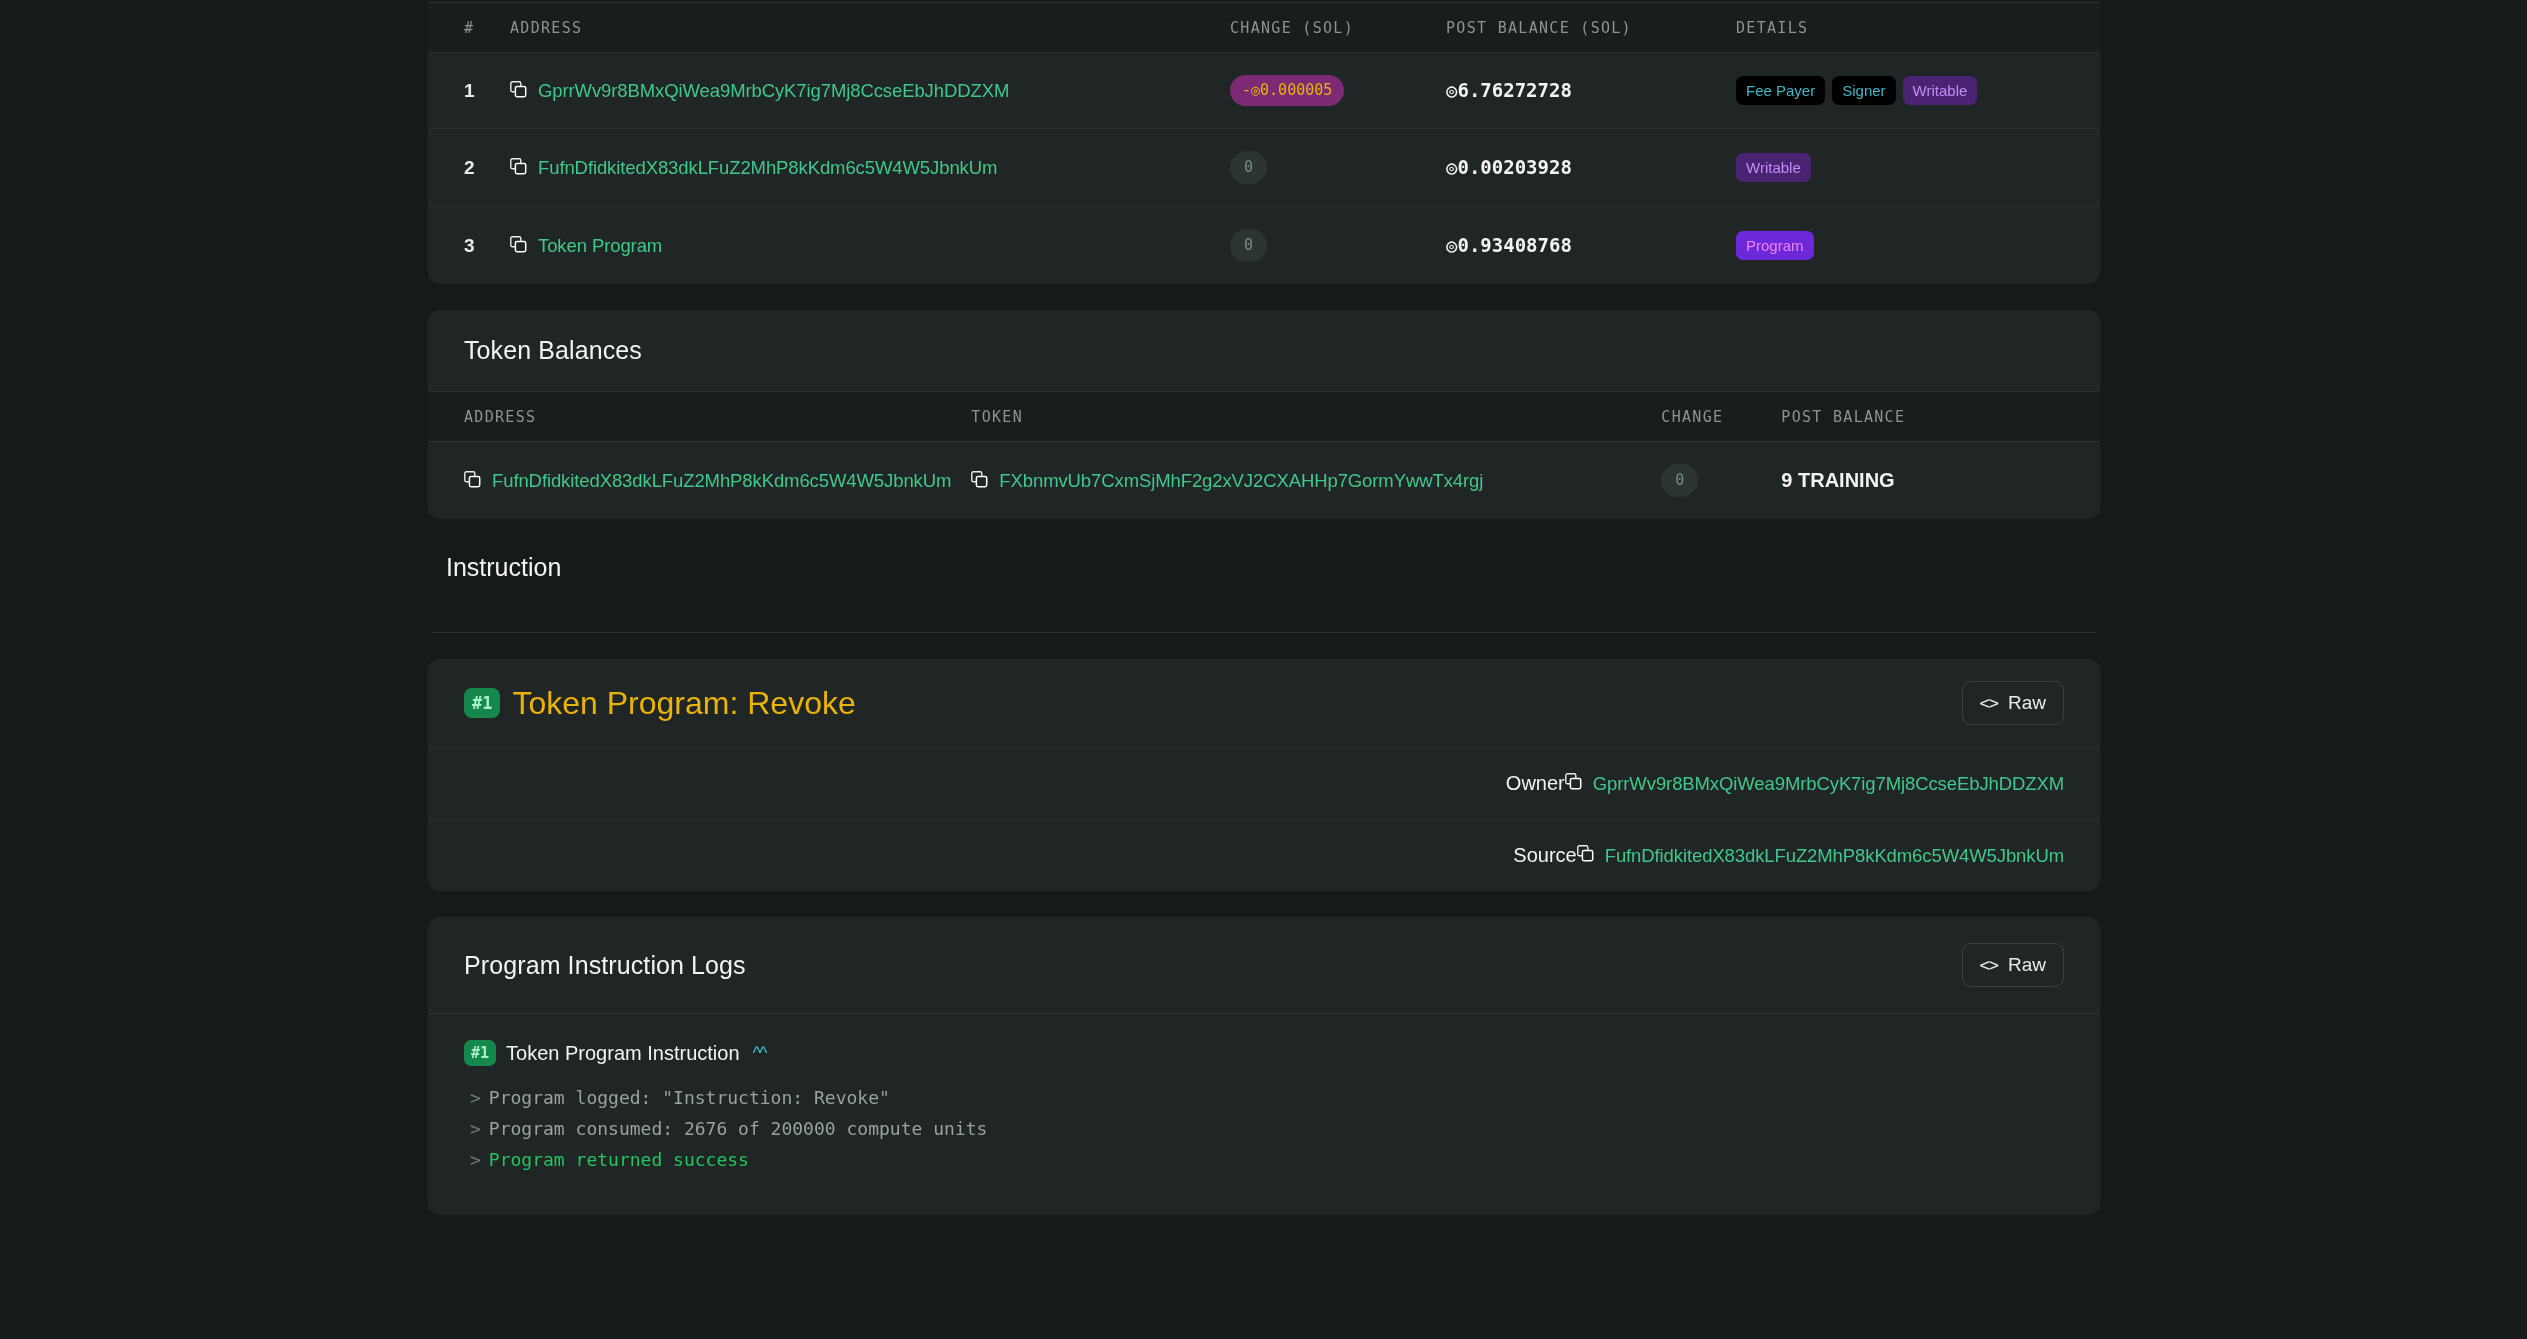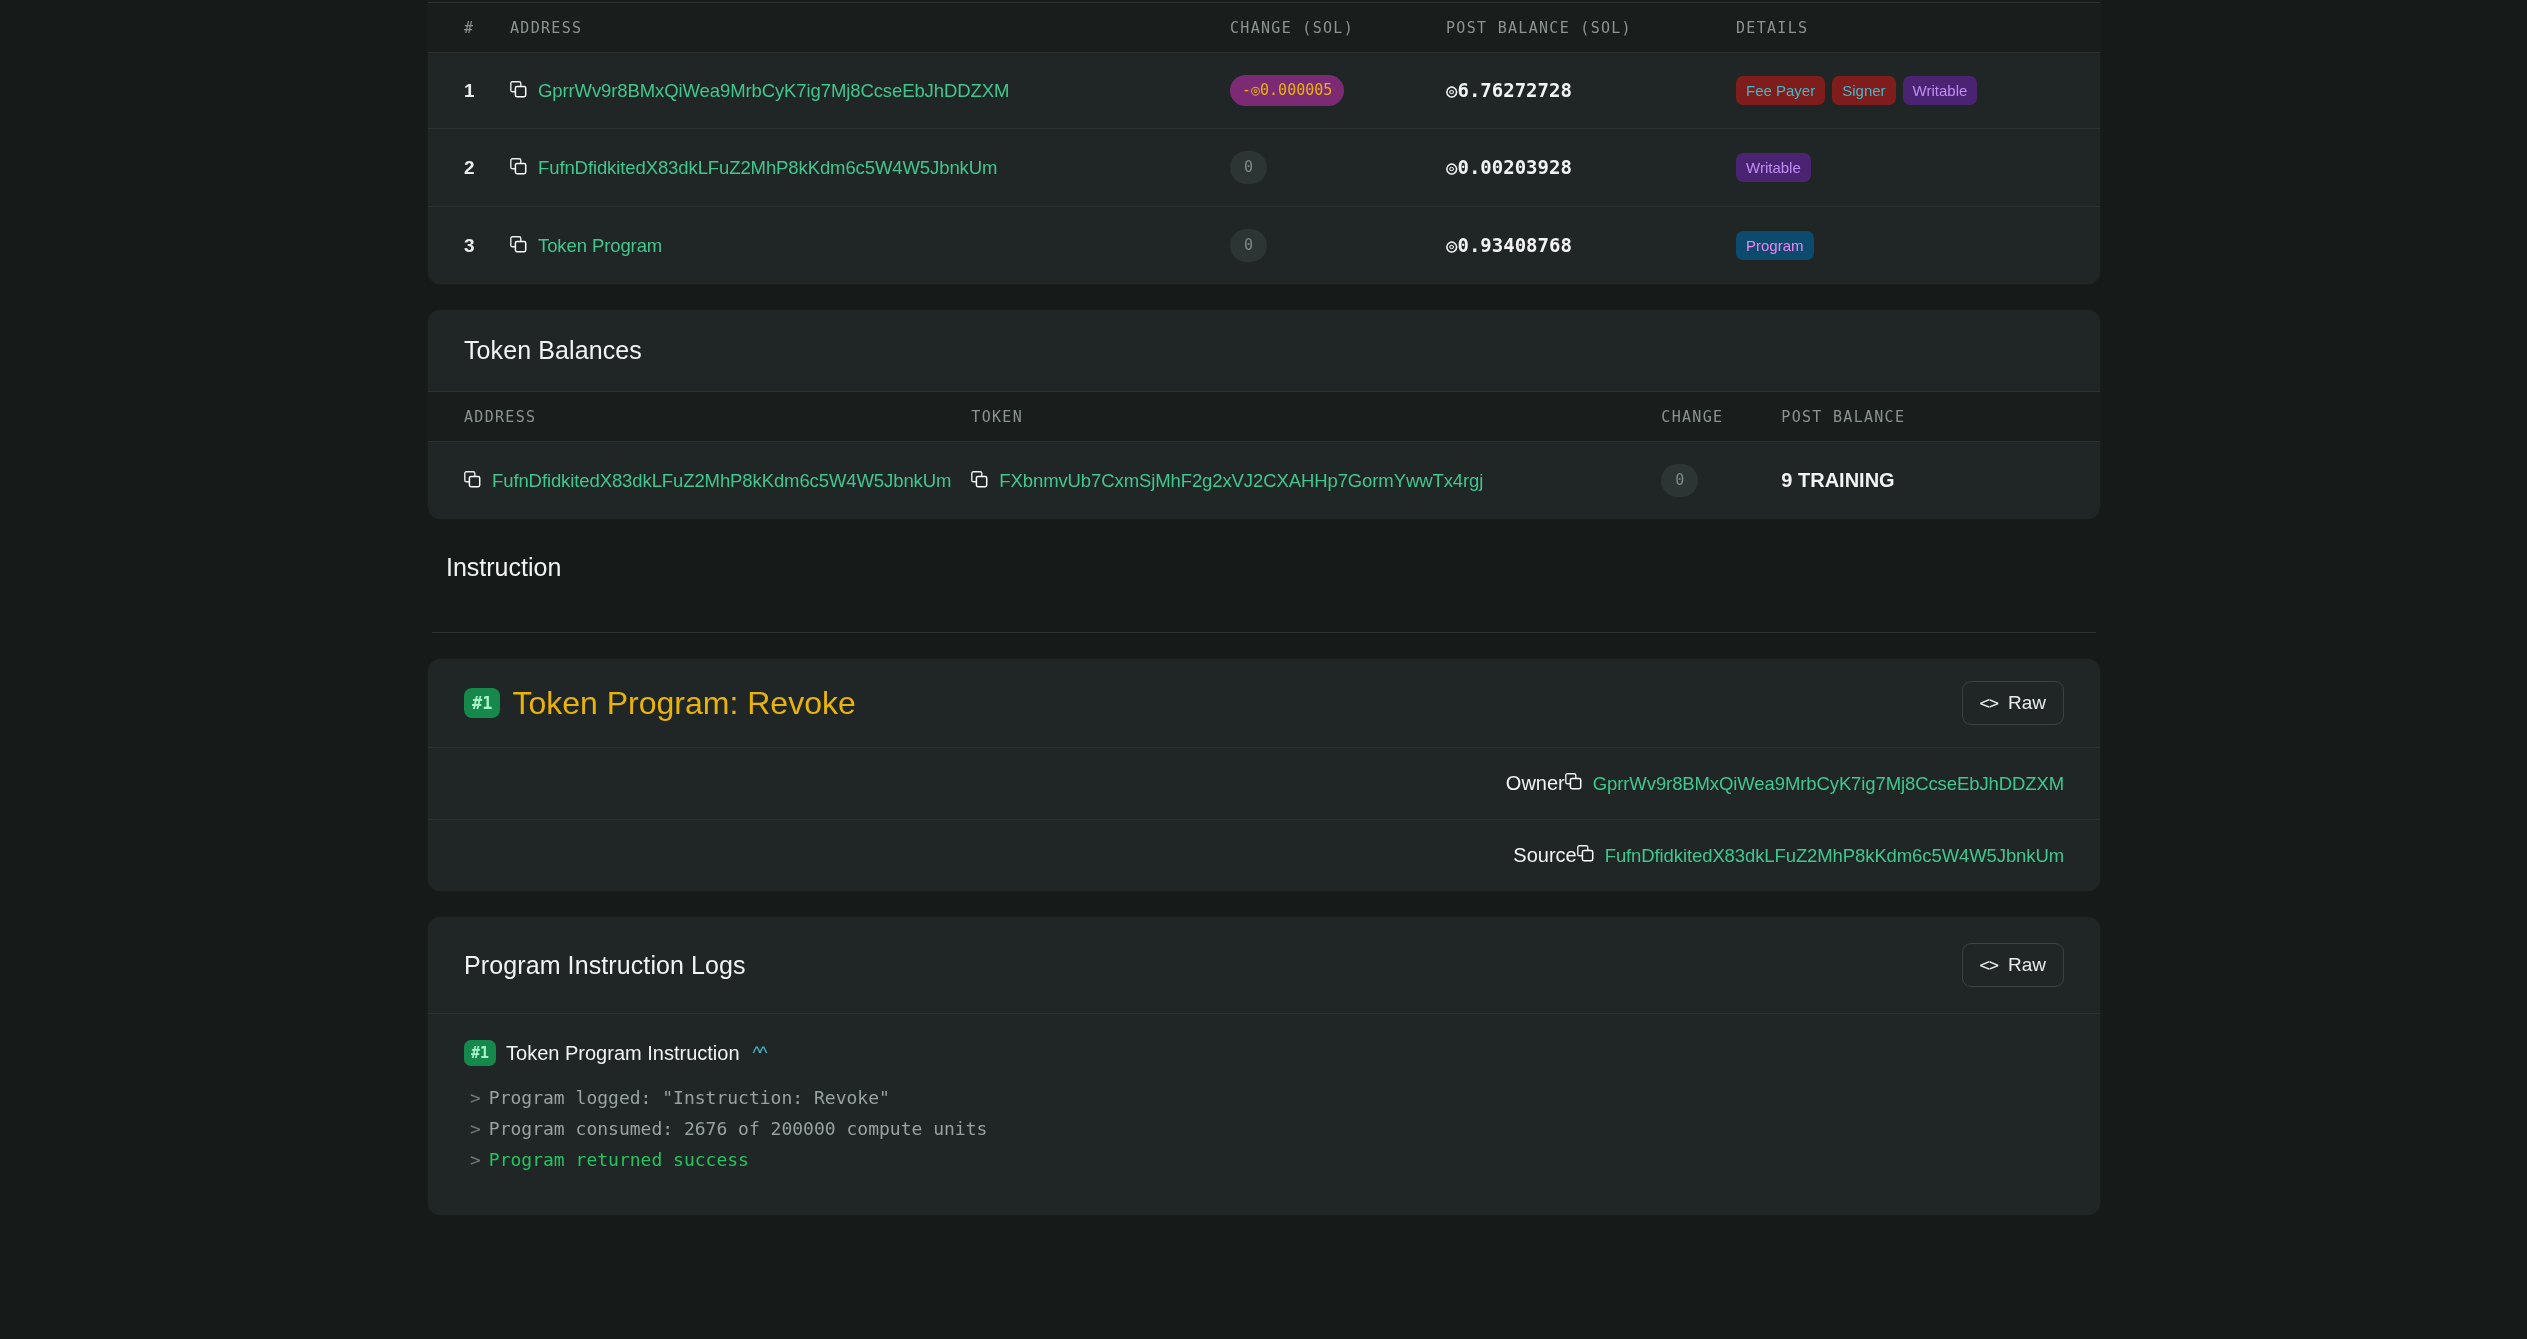--- a/index.html
+++ b/index.html
@@ -136,29 +136,29 @@
   .tag {
     display: inline-block;
     border-radius: 7px;
     font-size: 15px;
     line-height: 1;
     padding: 7px 10px;
     margin-right: 7px;
     font-family: "Liberation Sans", sans-serif;
   }
   .tag-teal {
-    background: #7f1d1d;
+    background: #000000;
     color: #3fb9c9;
   }
   .tag-purple {
     background: #4a2472;
     color: #c08df5;
   }
   .tag-magenta {
-    background: #0c4a6e;
+    background: #6d28d9;
     color: #ef85f3;
   }
 
   .post-balance-token {
     font-family: "Liberation Sans", sans-serif;
     font-size: 20px;
     color: #f2f4f3;
     font-weight: 700;
     white-space: nowrap;
   }

